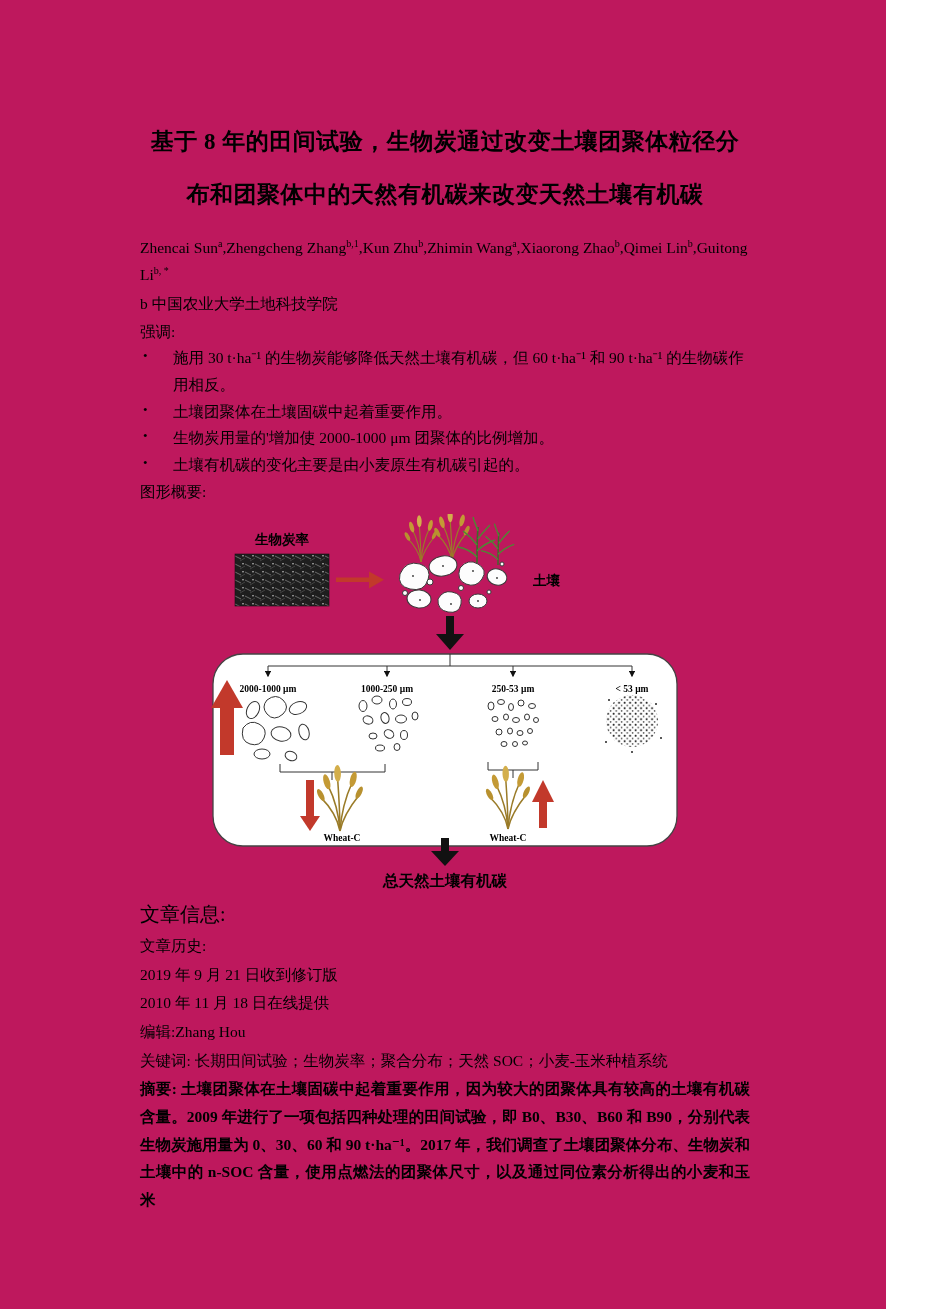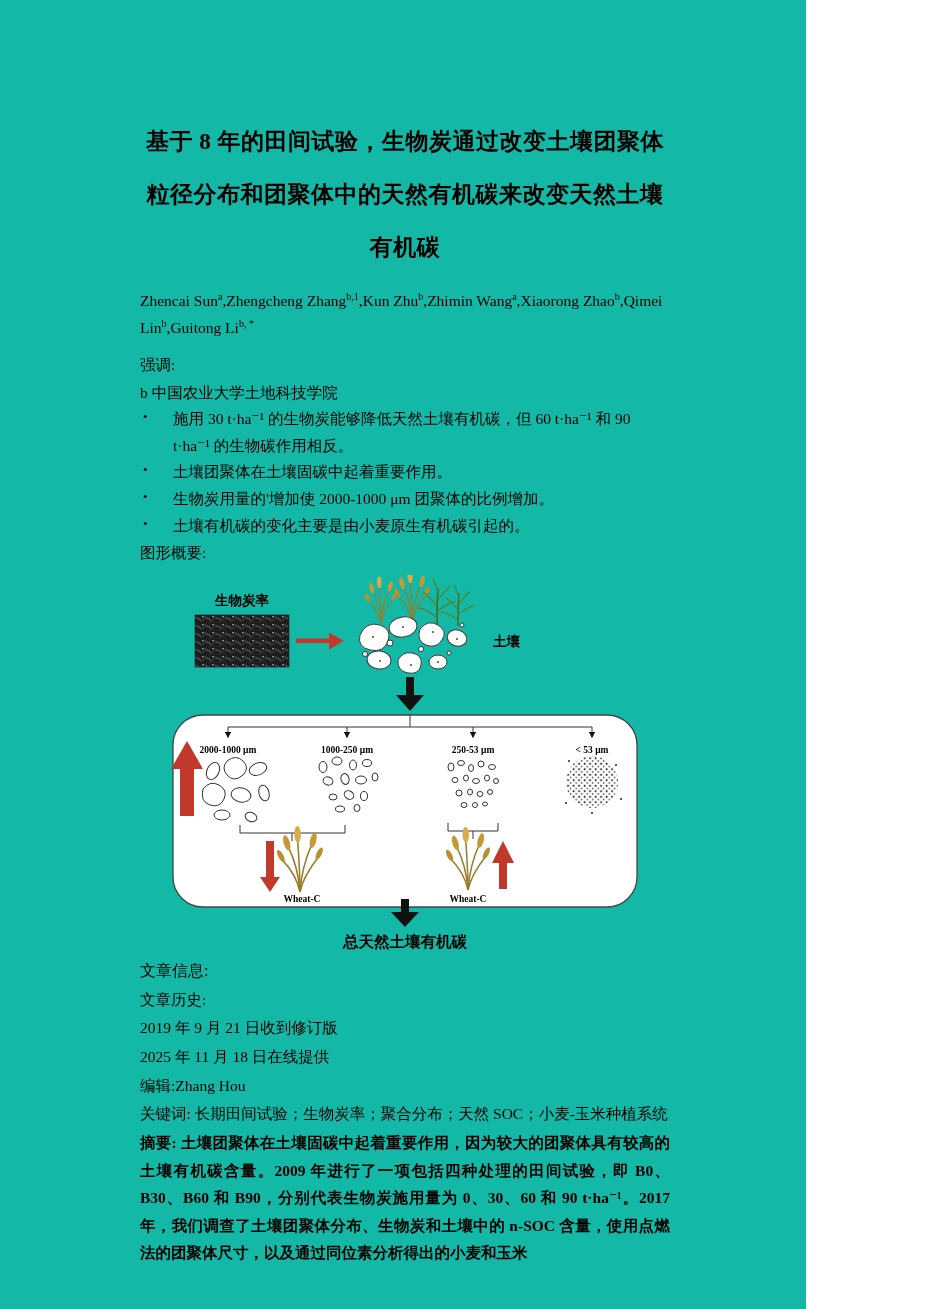--- a/index.html
+++ b/index.html
@@ -1,65 +1,65 @@
 <!DOCTYPE html>
 <html><head>
 <meta charset="utf-8">
 <style>
   * { margin:0; padding:0; box-sizing:border-box; }
   html,body { background:#ffffff; }
   body { width:926px; }
   .page {
-    width:806px; min-height:1309px; background:#14b8a6;
+    width:886px; min-height:1309px; background:#be185d;
     padding:116px 136px 24px 140px;
     font-family:"Liberation Serif","DejaVu Serif",serif;
     font-size:15.5px; line-height:1.72; color:#000;
     overflow:hidden;
   }
   .title {
     font-size:23px; font-weight:bold; text-align:center;
     line-height:2.3; margin-bottom:12px; letter-spacing:0.5px;
   }
-  .authors { margin-bottom:10px; line-height:1.75; }
+  .authors { margin-bottom:2px; line-height:1.75; }
   .authors sup { font-size:10px; }
   .plain { line-height:1.78; }
   .highlights { list-style:none; }
   .highlights li { display:flex; line-height:1.72; }
   .bullet { width:33px; padding-left:3px; font-size:13px; flex:0 0 33px; }
-  .bullet-text { flex:1; }
+  .bullet-text { flex:1;font-family:Liberation Serif, serif; }
   .figure-wrap { text-align:center; margin:8px 0 4px; }
   .figure-wrap svg { display:block; margin:0 auto; }
   .stalk { stroke:#9a7b28; stroke-width:1.3; fill:none; }
   .gstalk { stroke:#3d6b29; stroke-width:1.6; fill:none; }
   .gleaf { stroke:#4d8a33; stroke-width:1.4; fill:none; }
   .soil-blob { stroke:#3a3a3a; stroke-width:1; fill:#fdfdfd; }
   .agg { stroke:#333; stroke-width:1; fill:none; }
   .bracket { stroke:#333; stroke-width:1; fill:none; }
   .fig-cn { font-family:"Liberation Serif","DejaVu Serif",serif; font-weight:bold; font-size:13.5px; fill:#000; }
   .fig-frac { font-family:"Liberation Serif","DejaVu Serif",serif; font-weight:bold; font-size:9.5px; fill:#000; }
   .fig-wheat { font-family:"Liberation Serif","DejaVu Serif",serif; font-weight:bold; font-size:9.5px; fill:#000; }
   .fig-total { font-family:"Liberation Serif","DejaVu Serif",serif; font-weight:bold; font-size:15.5px; fill:#000; }
   .info { line-height:1.85; }
-  .info-heading { font-size:16px; line-height:1.8; }
+  .info-heading { font-size:20px; line-height:1.8; }
   .abstract { text-align:justify; line-height:1.78;font-weight:bold; }
 </style>
 </head>
 <body>
 
 <div class="page">
 
   <h1 class="title">基于 8 年的田间试验，生物炭通过改变土壤团聚体粒径分布和团聚体中的天然有机碳来改变天然土壤有机碳</h1>
 
   <p class="authors">
     <span><span>Zhencai Sun</span><sup>a</sup><span>,</span></span><span><span>Zhengcheng Zhang</span><sup>b,1</sup><span>,</span></span><span><span>Kun Zhu</span><sup>b</sup><span>,</span></span><span><span>Zhimin Wang</span><sup>a</sup><span>,</span></span><span><span>Xiaorong Zhao</span><sup>b</sup><span>,</span></span><span><span>Qimei Lin</span><sup>b</sup><span>,</span></span><span><span>Guitong Li</span><sup>b, *</sup><span></span></span>
   </p>
 
+  <p class="plain">b 中国农业大学土地科技学院</p>
+
   <p class="plain">强调:</p>
-
-  <p class="plain">b 中国农业大学土地科技学院</p>
 
   <ul class="highlights">
     <li>
       <span class="bullet">•</span>
       <span class="bullet-text">施用 30 t·ha⁻¹ 的生物炭能够降低天然土壤有机碳，但 60 t·ha⁻¹ 和 90 t·ha⁻¹ 的生物碳作用相反。</span>
     </li>
     <li>
       <span class="bullet">•</span>
       <span class="bullet-text">土壤团聚体在土壤固碳中起着重要作用。</span>
     </li>
@@ -267,18 +267,18 @@
         <polygon points="226,337 254,337 240,352"></polygon>
       </g>
 
       <text x="240" y="372" text-anchor="middle" class="fig-total">总天然土壤有机碳</text>
     </svg>
   </div>
 
   <p class="info info-heading">文章信息:</p>
   <p class="info">文章历史:</p>
   <p class="info">2019 年 9 月 21 日收到修订版</p>
-  <p class="info">2025 年 11 月 18 日在线提供</p>
+  <p class="info">2010 年 11 月 18 日在线提供</p>
   <p class="info">编辑:Zhang Hou</p>
   <p class="info">关键词: 长期田间试验；生物炭率；聚合分布；天然 SOC；小麦-玉米种植系统</p>
   <p class="abstract">摘要: 土壤团聚体在土壤固碳中起着重要作用，因为较大的团聚体具有较高的土壤有机碳含量。2009 年进行了一项包括四种处理的田间试验，即 B0、B30、B60 和 B90，分别代表生物炭施用量为 0、30、60 和 90 t·ha⁻¹。2017 年，我们调查了土壤团聚体分布、生物炭和土壤中的 n-SOC 含量，使用点燃法的团聚体尺寸，以及通过同位素分析得出的小麦和玉米</p>
 
 </div>
 
 </body></html>

